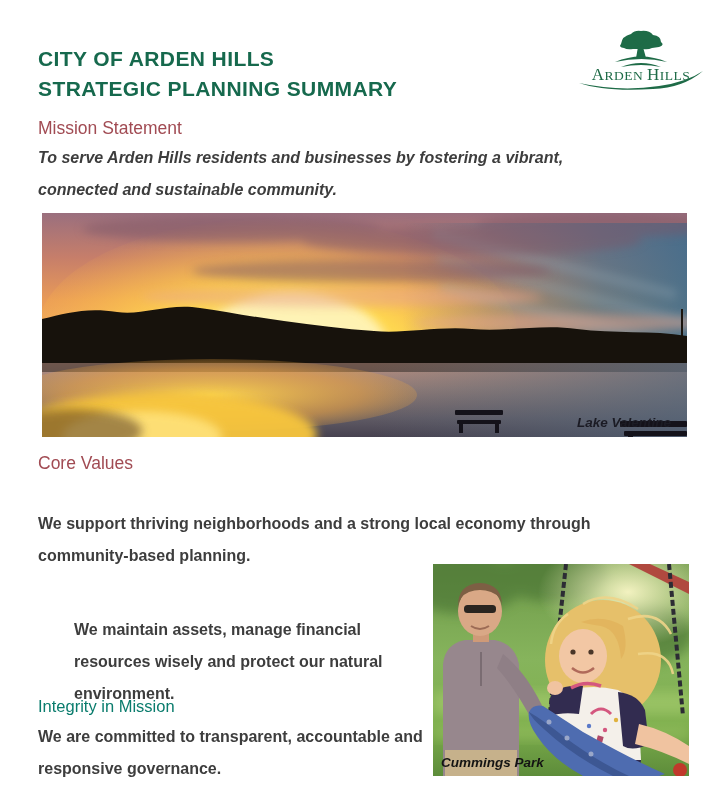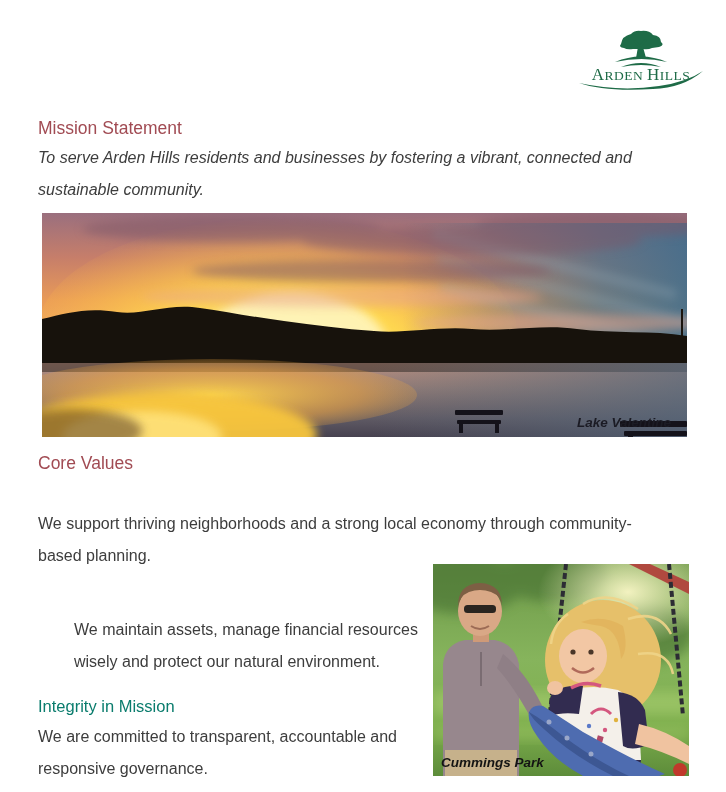--- a/index.html
+++ b/index.html
@@ -39,21 +39,21 @@
     position:absolute;left:38px;
     color:var(--subheading-teal);
     font-size:16.5px;font-weight:400;
   }
   #v0-title{top:484px;}
   #v1-title{top:590px;}
   #v2-title{top:697px;}
   .body-text{
     position:absolute;left:38px;
     color:var(--body-text);
-    font-size:16px;line-height:32px;font-weight:400;
+    font-size:16px;line-height:32px;font-weight:700;
   }
   #mission-body{top:142px;width:600px;font-style:italic;}
   #v0-body{top:508px;width:620px;}
   #v1-body{top:614px;width:355px;margin-left:36px;}
   #v2-body{top:721px;width:400px;}
   .photo{
     position:absolute;overflow:hidden;
   }
   .photo svg{display:block;}
   #lake-photo{left:42px;top:213px;width:645px;height:224px;}
@@ -64,20 +64,24 @@
     color:var(--caption-dark);
   }
   #lake-caption{right:16px;bottom:7px;}
   #park-caption{left:8px;bottom:6px;color:#131313;}
 </style>
 </head>
 <body>
 
 <div class="page">
 
+  <div class="title">
+    <div>CITY OF ARDEN HILLS</div>
+    <div>STRATEGIC PLANNING SUMMARY</div>
+  </div>
 
   <div class="logo">
     <svg width="132" height="64" viewBox="0 0 132 64">
       <g fill="#1E6B47">
 
         <path d="M46,16 Q47,8 56,6 Q60,2 66,3 Q74,2 78,7 Q86,8 86,14 Q90,17 84,19 L77,20 Q73,22 68,21 L58,21 Q52,22 49,20 Q43,19 46,16 Z"></path>
 
         <path d="M63,19 L61,30 L71,30 L68,19 Z"></path>
 
         <path d="M64,19 L58,13 L60,12 L65,17 L70,11 L72,12 L67,18 Z"></path>

